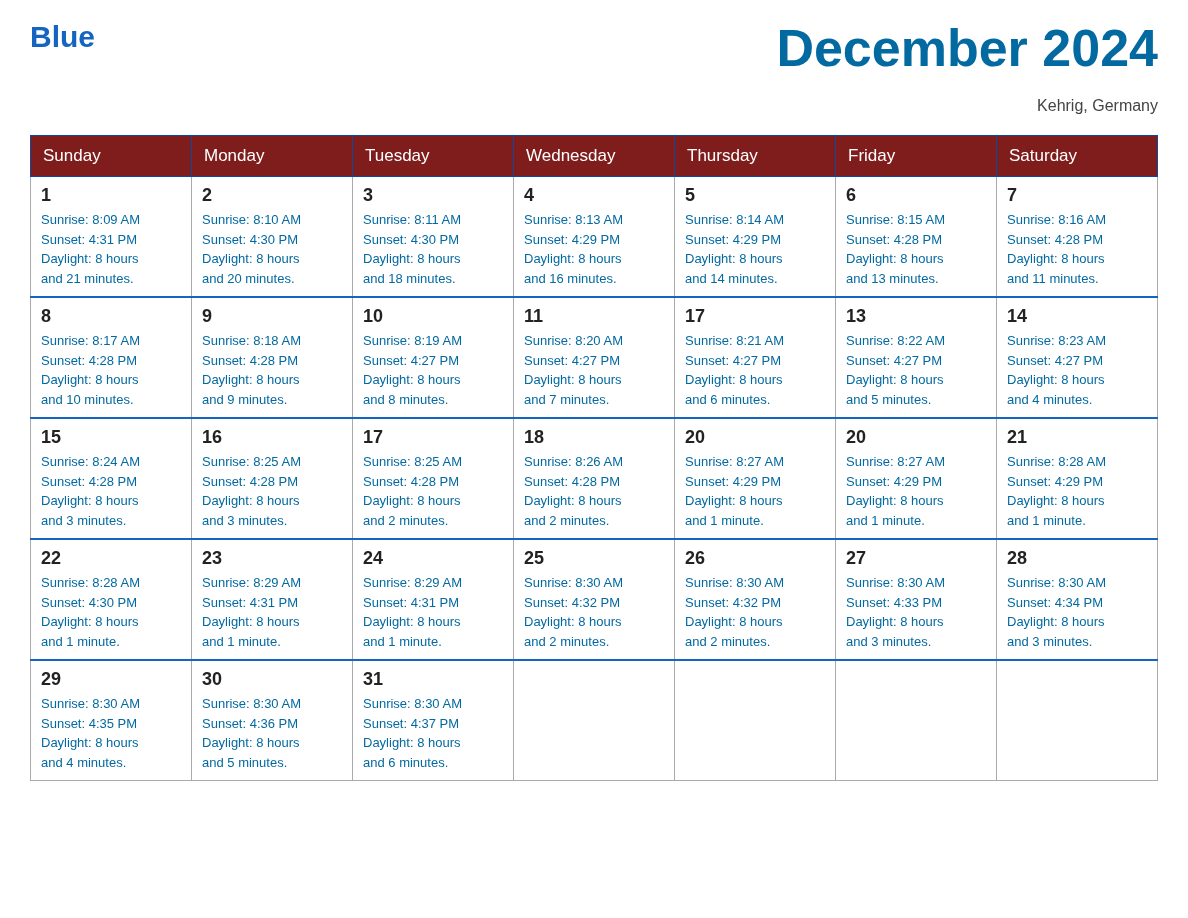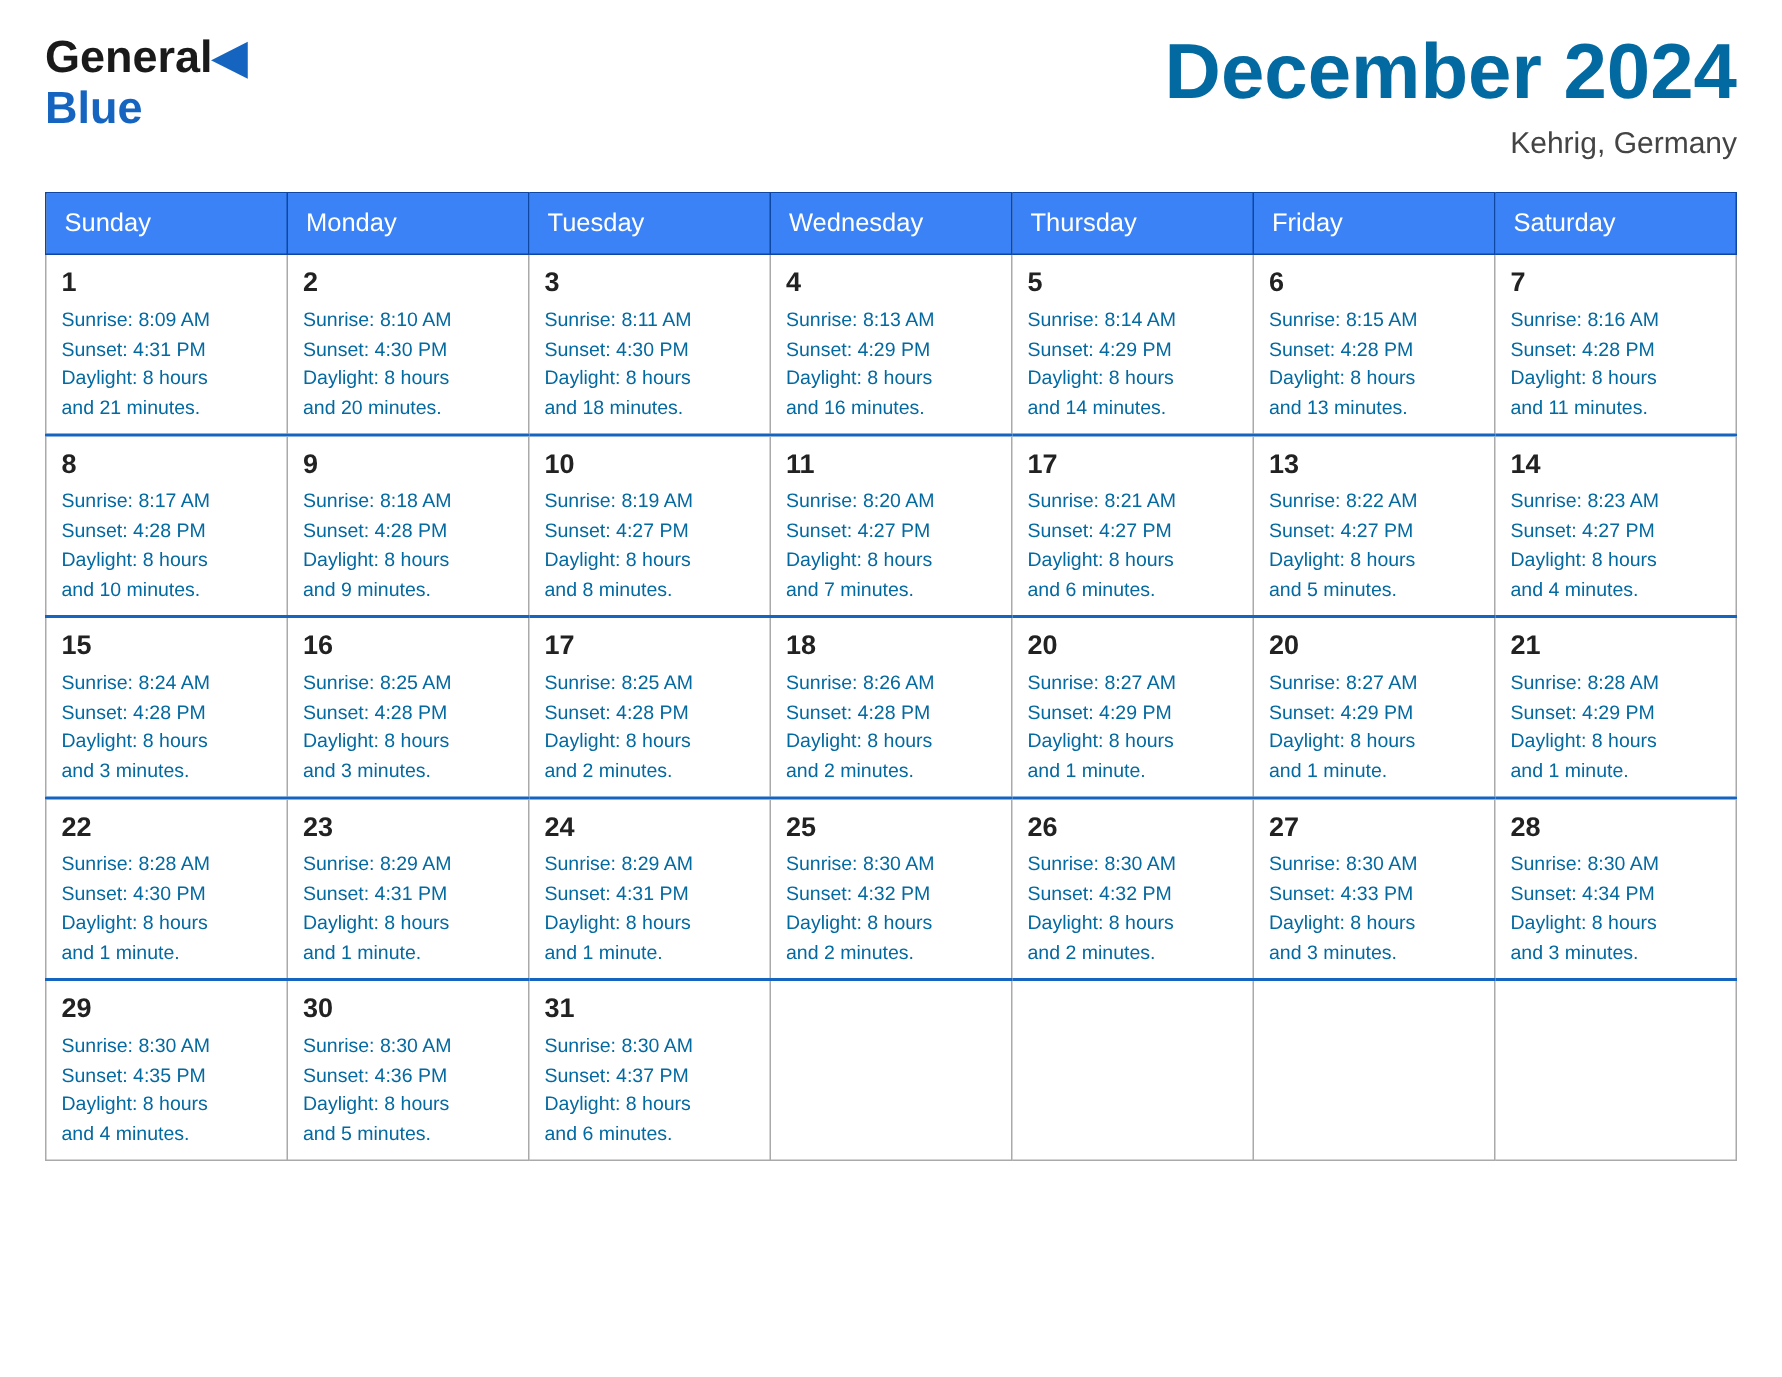--- a/index.html
+++ b/index.html
@@ -24,30 +24,30 @@
     .title-section {
       text-align: right;
     }
     .month-title {
       font-size: 52px;
       font-weight: bold;
       color: #0369a1;
       line-height: 1.1;
     }
     .location {
-      font-size: 20px;
+      font-size: 16px;
       color: #444;
-      margin-top: 8px;
+      margin-top: 20px;
     }
     .calendar {
       width: 100%;
       border-collapse: collapse;
     }
     .calendar th {
-      background-color: #3b82f6;
+      background-color: #7f1d1d;
       color: #fff;
       padding: 10px 12px;
       text-align: left;
       font-size: 17px;
       font-weight: normal;
       border: 1px solid #0d47a1;
     }
     .calendar td {
       vertical-align: top;
       padding: 8px 10px;
@@ -76,23 +76,20 @@
     }
     .row-separator td {
       border-top: 2px solid #1565c0;
     }
   </style>
 </head>
 <body>
 
 <div class="header">
   <div class="logo">
-    <div>
-      <span style="font-size:30px;font-weight:bold;color:#1a1a1a;">General</span><span style="font-size:30px;font-weight:bold;color:#1565c0;">◀</span>
-    </div>
     <div style="display:flex;align-items:center;justify-content:center;">
       <span style="font-size:30px;font-weight:bold;color:#1565c0;">Blue</span>
     </div>
   </div>
   <div class="title-section">
     <div class="month-title">December 2024</div>
     <div class="location">Kehrig, Germany</div>
   </div>
 </div>
 

